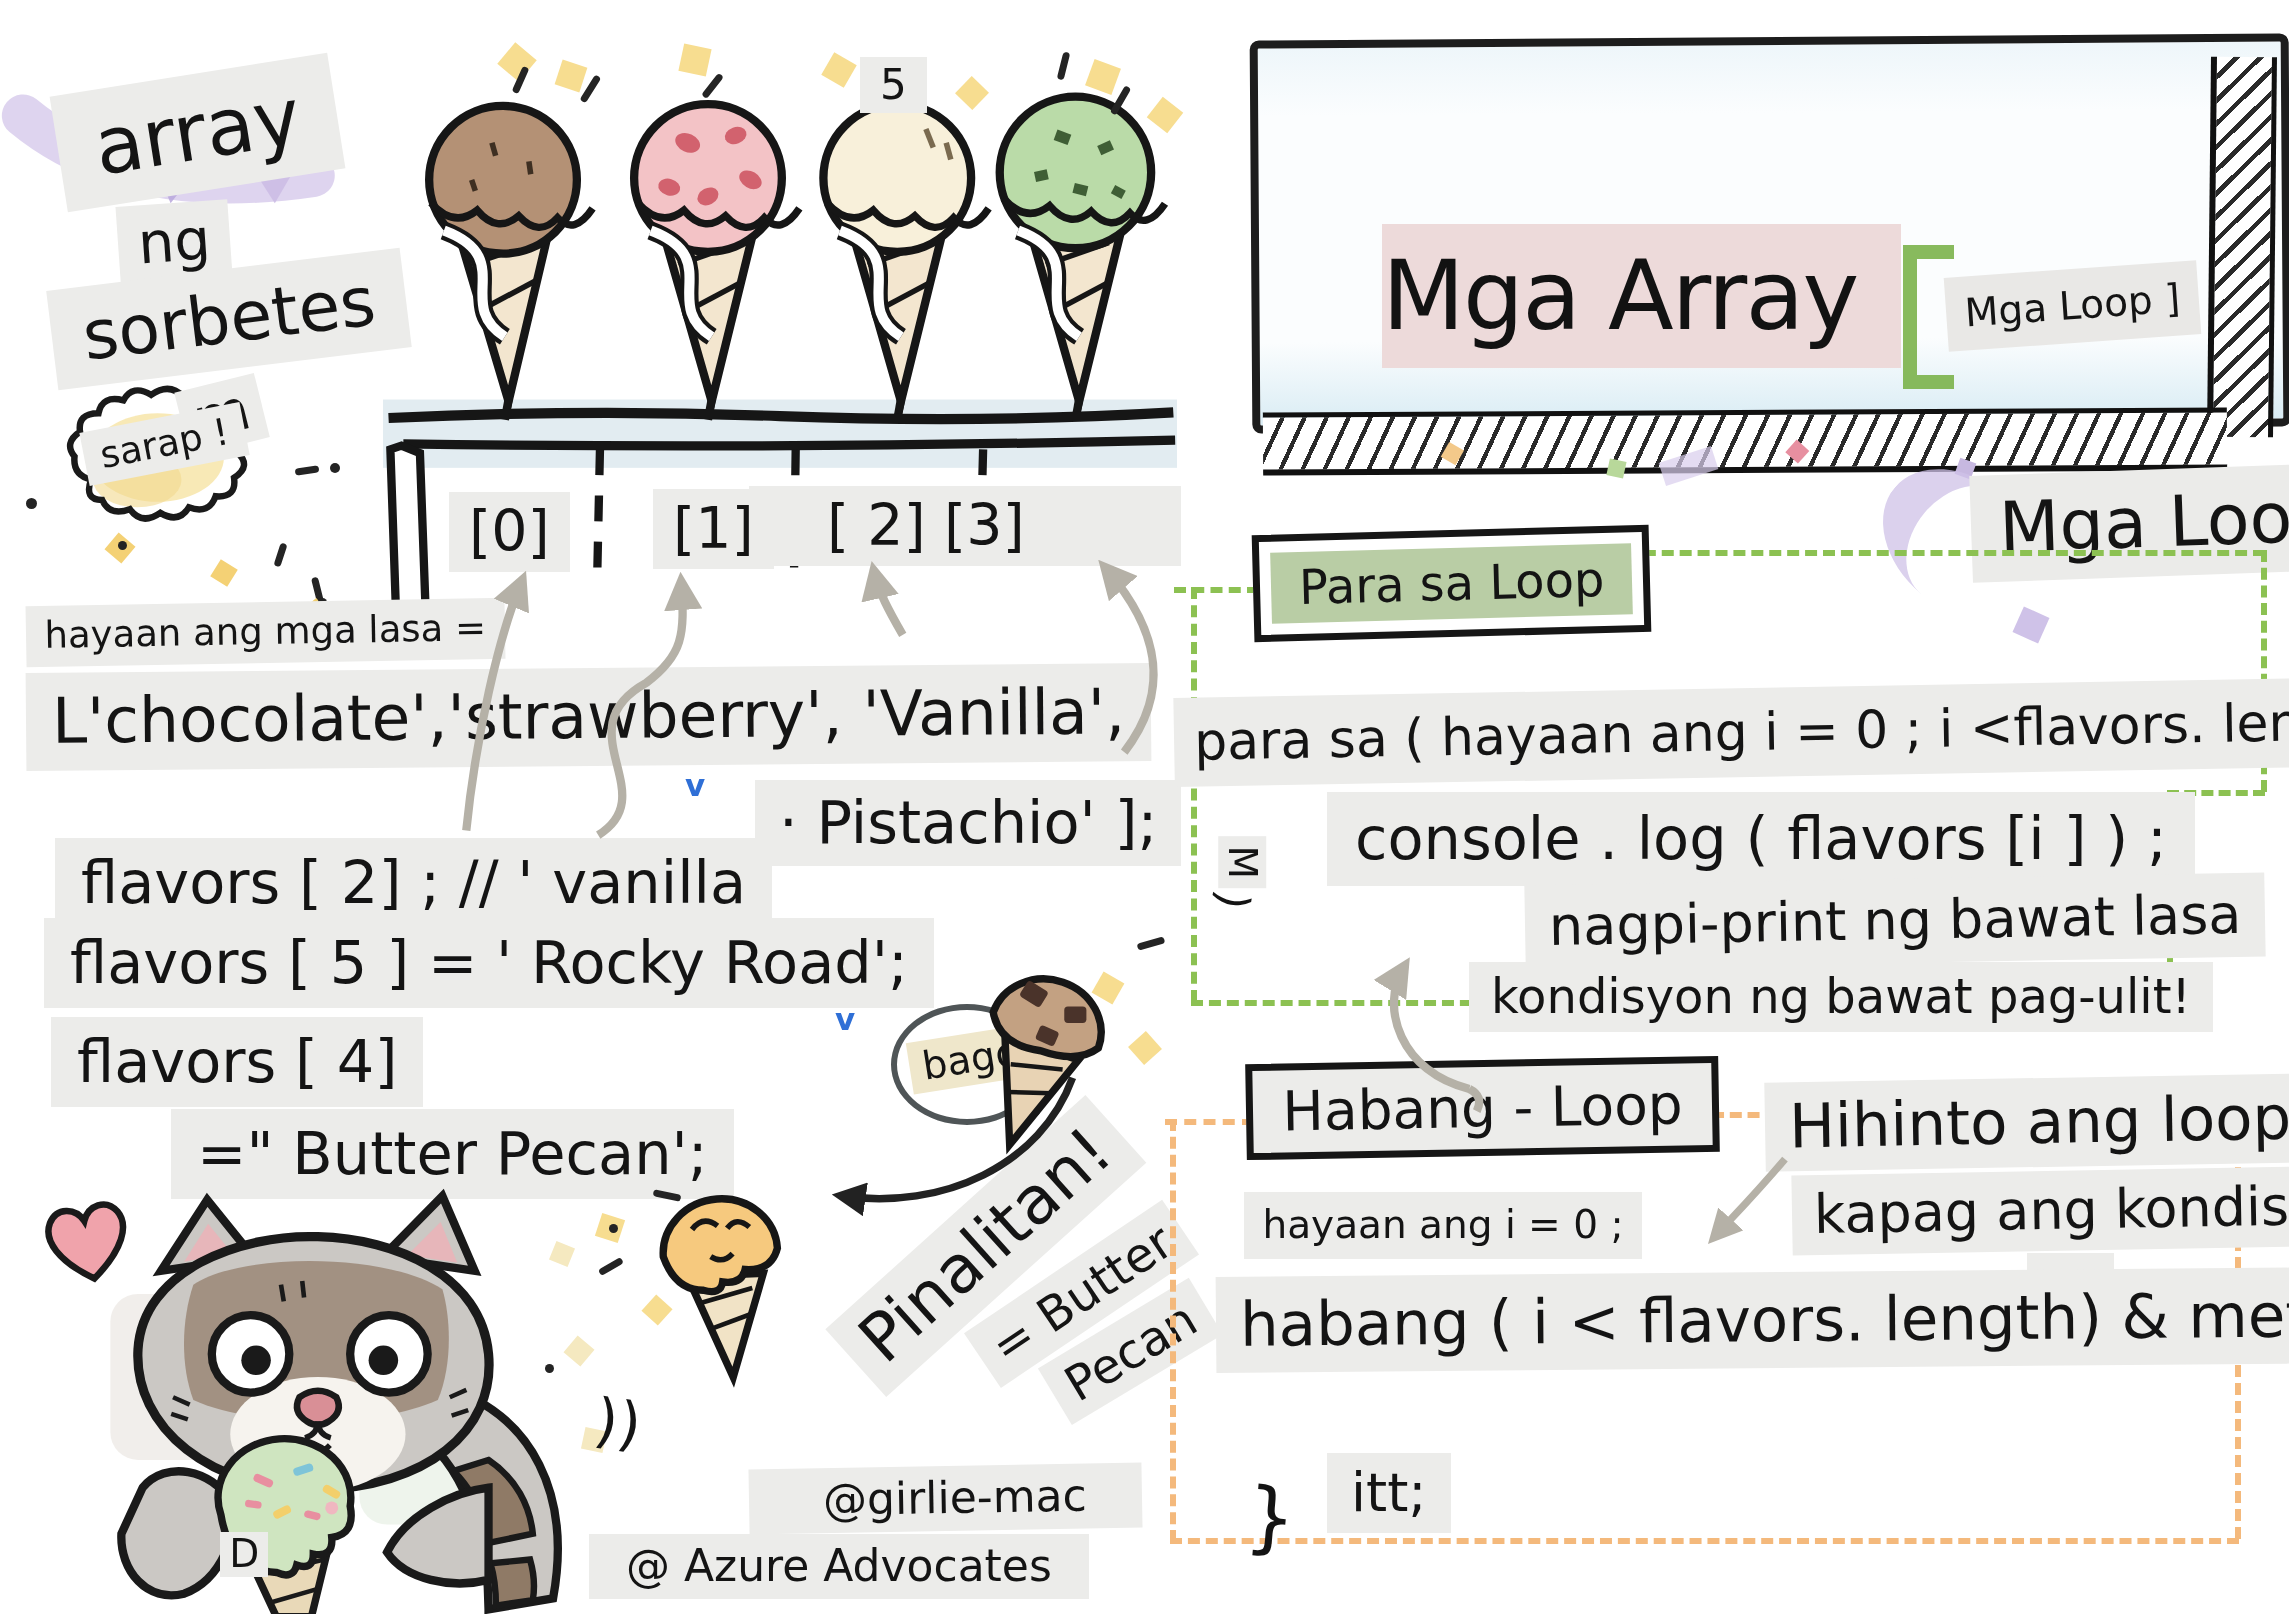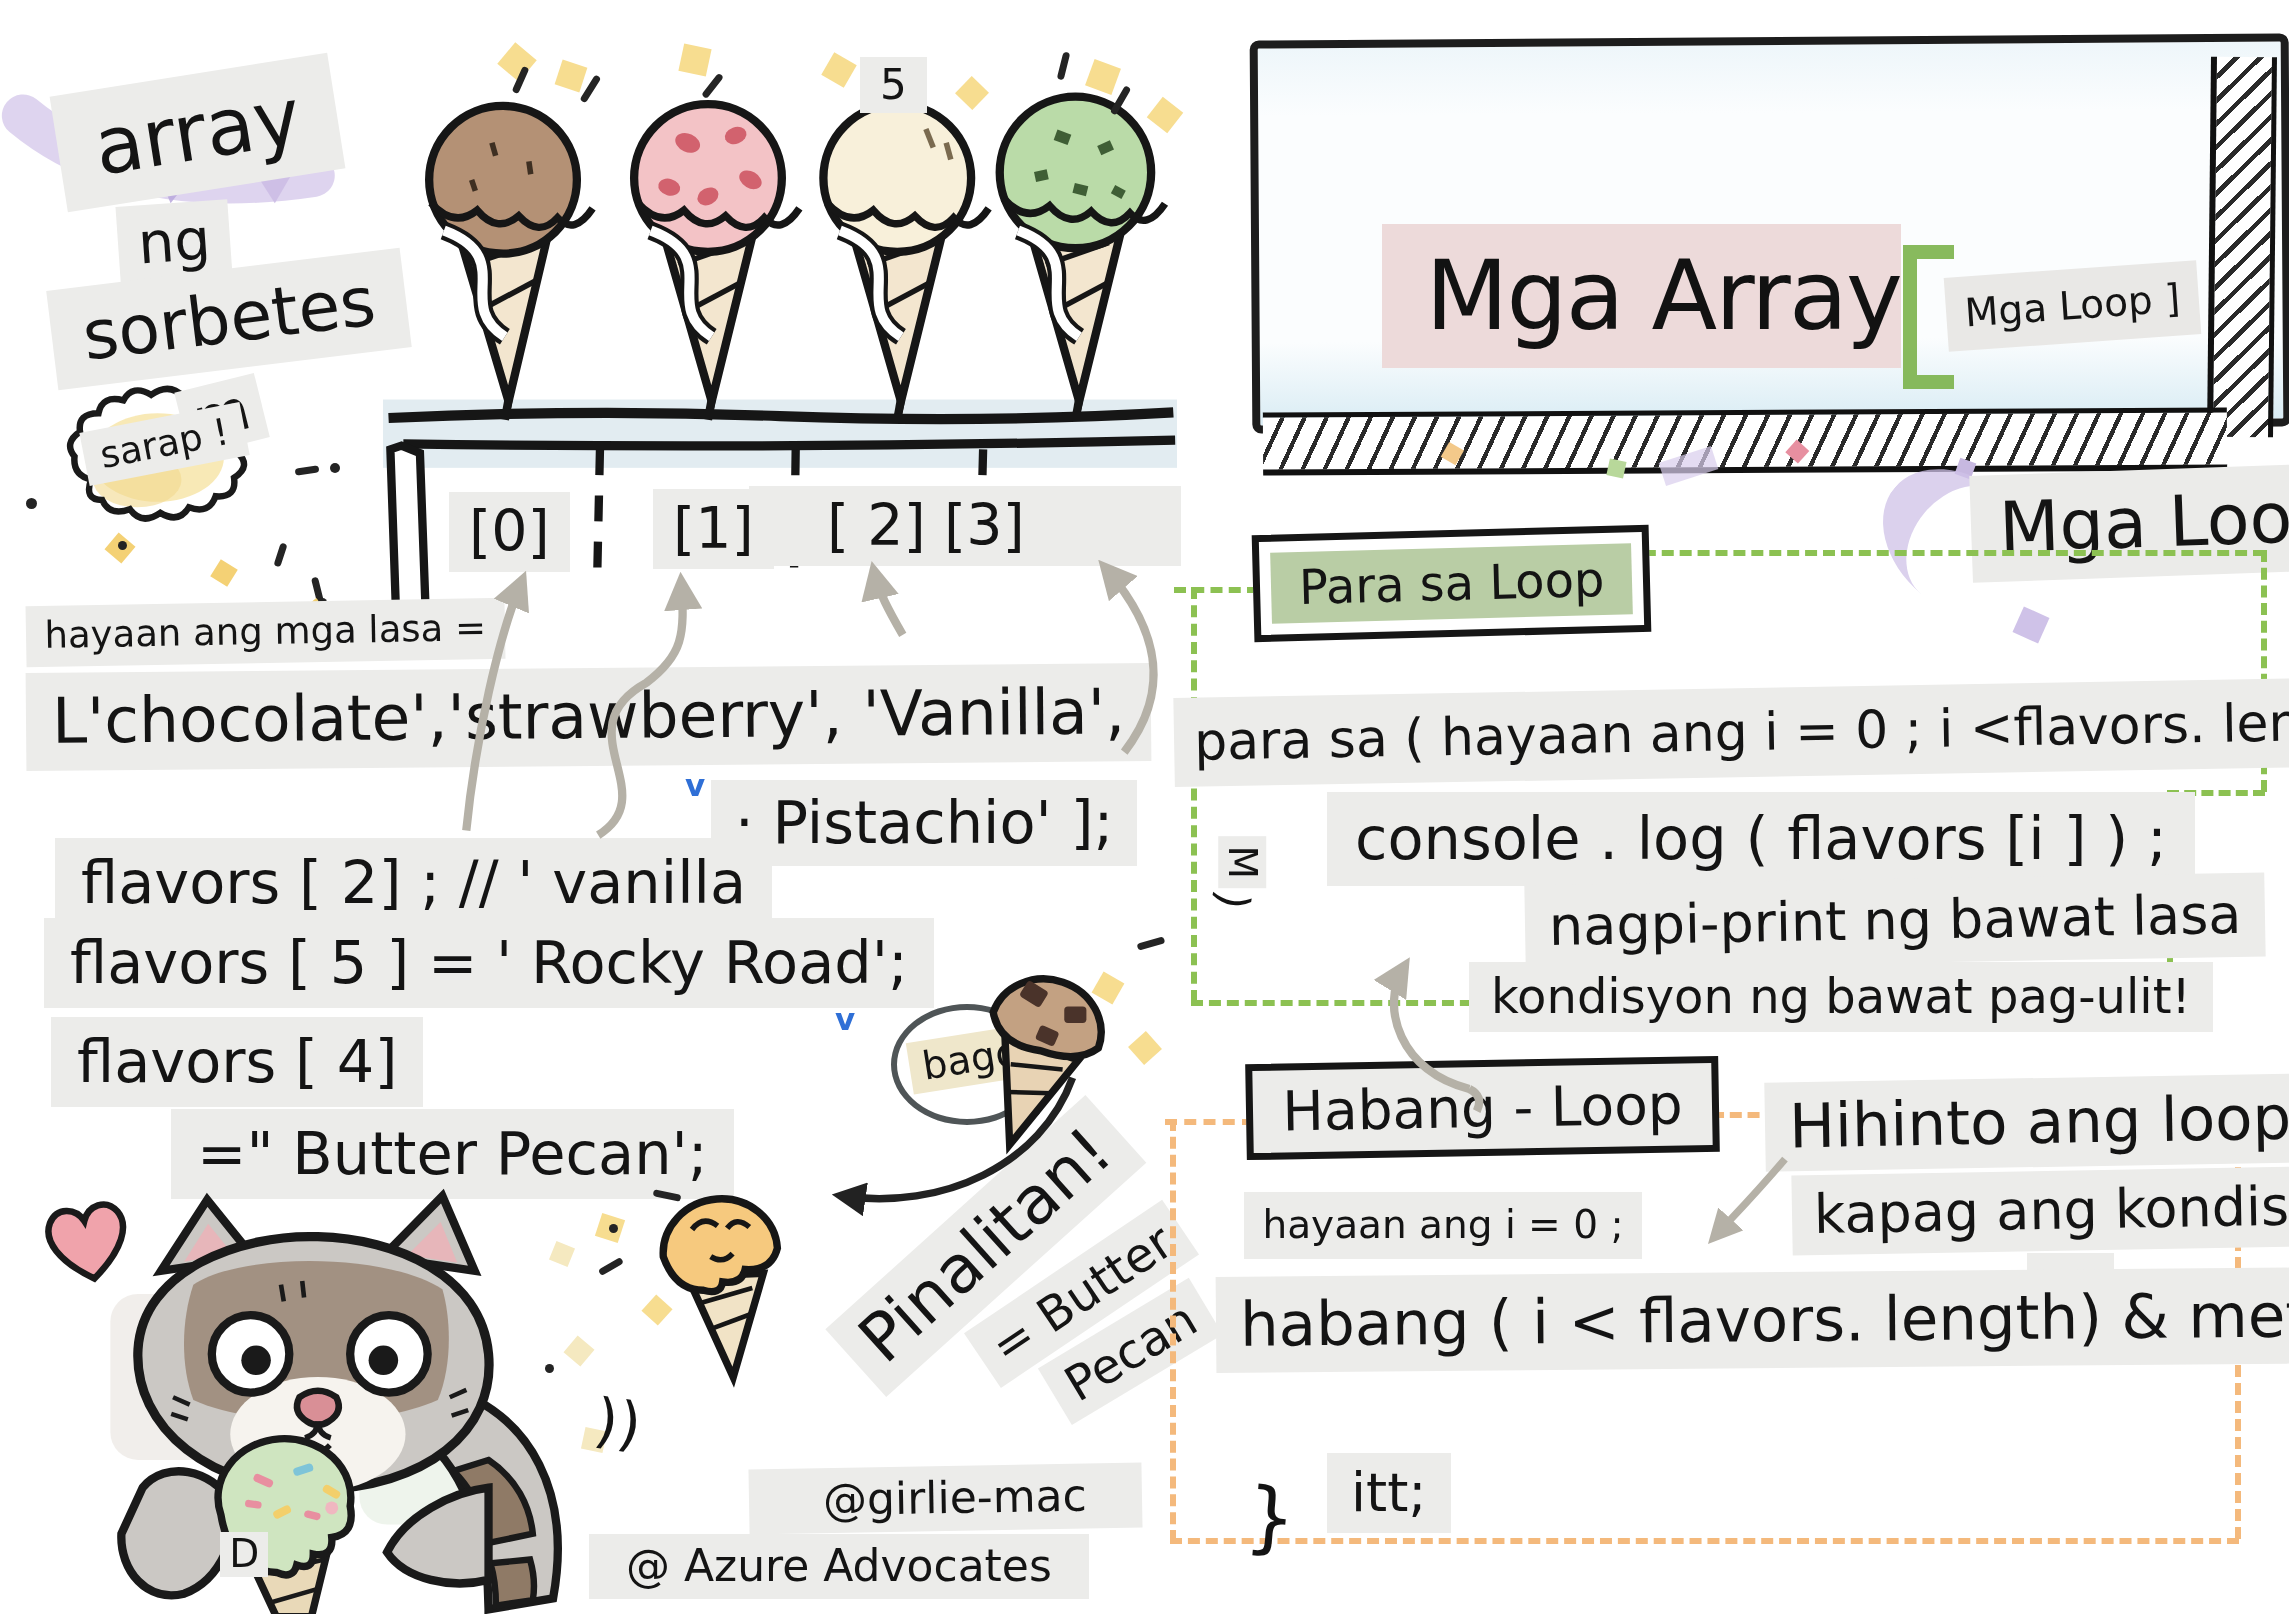--- a/index.html
+++ b/index.html
@@ -138,21 +138,21 @@
 
   <div class="chip" style="left:860px;top:57px;font-size:42px;padding:3.7px 20px;">5</div>
 
   <div class="chip" style="left:449px;top:492px;font-size:57px;padding:7.4px 20px;">[0]</div>
   <div class="chip" style="left:653px;top:489px;font-size:57px;padding:7.4px 20px;">[1]</div>
   <div class="chip" style="left:749px;top:486px;width:354px;font-size:57px;padding:7.4px 0 7.4px 78px;">[ 2] [3]</div>
 
   <div class="chip" style="left:26px;top:602px;font-size:37px;padding:9.2px 18.5px;transform:rotate(-1deg);">hayaan ang mga lasa =</div>
   <div class="chip" style="left:26px;top:668px;font-size:63px;padding:13px 26px;transform:rotate(-0.5deg);">L'chocolate','strawberry', 'Vanilla',</div>
   <div class="chip nb" style="left:685px;top:768px;font-size:31px;font-weight:bold;color:#2f6fd6;">v</div>
-  <div class="chip" style="left:711px;top:780px;font-size:59px;padding:9.2px 24px;">· Pistachio' ];</div>
+  <div class="chip" style="left:755px;top:780px;font-size:59px;padding:9.2px 24px;">· Pistachio' ];</div>
   <div class="chip" style="left:55px;top:838px;font-size:59px;padding:11px 26px;">flavors [ 2] ; // ' vanilla</div>
   <div class="chip" style="left:44px;top:918px;font-size:59px;padding:11px 26px;">flavors [ 5 ] = ' Rocky Road';</div>
   <div class="chip nb" style="left:835px;top:1002px;font-size:31px;font-weight:bold;color:#2f6fd6;">v</div>
   <div class="chip" style="left:51px;top:1017px;font-size:59px;padding:11px 26px;">flavors [ 4]</div>
   <div class="chip" style="left:171px;top:1109px;font-size:59px;padding:11px 26px;">=" Butter Pecan';</div>
 
   <div class="abs" style="left:891px;top:1004px;width:140px;height:109px;border:6.5px solid #4f5557;border-radius:50%;background:#fff;"></div>
   <div class="abs" style="left:1011px;top:1094px;width:31px;height:16.6px;border-bottom:6.5px solid #4f5557;border-radius:0 0 60% 60%;background:#fff;transform:rotate(24deg);"></div>
   <div class="chip" style="left:909px;top:1032px;font-size:39px;padding:3.7px 13px;background:#efe7cb;transform:rotate(-9deg);">bago!</div>
 
@@ -252,21 +252,21 @@
 
   <div class="chip" style="left:749px;top:1466px;font-size:44px;padding:7.4px 55px 7.4px 74px;transform:rotate(-1deg);">@girlie-mac</div>
   <div class="chip" style="left:589px;top:1534px;font-size:44px;padding:7.4px 37px;">@ Azure Advocates</div>
 
   <div class="abs" style="left:1251px;top:37px;width:1023px;height:377px;border:8.3px solid #1d1d1d;border-radius:9.2px;
        background:linear-gradient(180deg,#eef6fa 0%,#fbfdfe 18%,#fbfdfe 78%,#d9ecf4 100%);transform:rotate(-0.4deg);"></div>
   <div class="abs" style="left:2209px;top:57px;width:55px;height:380px;border-left:6.5px solid #111;border-right:5.5px solid #111;
        background:repeating-linear-gradient(135deg,#ffffff 0 12px,#2a2a2a 12px 16.6px);transform:rotate(0.6deg);"></div>
   <div class="abs" style="left:1263px;top:410px;width:964px;height:52px;border-top:5.5px solid #111;border-bottom:6.5px solid #111;
        background:repeating-linear-gradient(115deg,#ffffff 0 15.7px,#2a2a2a 15.7px 20px);transform:rotate(-0.3deg);"></div>
-  <div class="abs" style="left:1382px;top:224px;width:519px;height:144px;background:#eddada;display:flex;align-items:center;justify-content:flex-end;">
+  <div class="abs" style="left:1382px;top:224px;width:519px;height:144px;background:#eddada;display:flex;align-items:center;justify-content:flex-start;">
     <span style="font-size:96px;color:#121212;letter-spacing:-1.8px;">Mga Array</span>
   </div>
   <div class="abs" style="left:1903px;top:245px;width:37px;height:116px;border-left:14px solid #7cb34c;border-top:14px solid #7cb34c;border-bottom:14px solid #7cb34c;opacity:0.9;"></div>
   <div class="chip" style="left:1946px;top:269px;font-size:39px;padding:14.8px 18.5px;background:#e9e8e6;transform:rotate(-4deg);">Mga Loop ]</div>
 
   <div class="sprinkle" style="left:1444px;top:445px;width:16.6px;height:16.6px;background:#f3c98a;transform:rotate(30deg);"></div>
   <div class="sprinkle" style="left:1608px;top:460px;width:16.6px;height:16.6px;background:#b8d89a;transform:rotate(12deg);"></div>
   <div class="sprinkle" style="left:1789px;top:443px;width:16.6px;height:16.6px;background:#e78fa0;transform:rotate(42deg);"></div>
   <div class="sprinkle" style="left:1957px;top:460px;width:16.6px;height:16.6px;background:#c7b8e0;transform:rotate(20deg);"></div>
   <div class="sprinkle" style="left:1661px;top:454px;width:55px;height:24px;background:#d9cdec;opacity:0.7;transform:rotate(-18deg);"></div>

